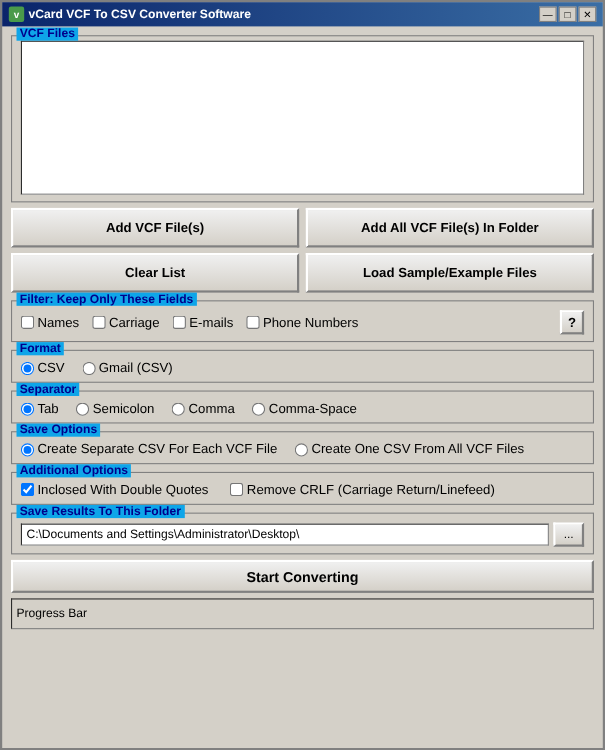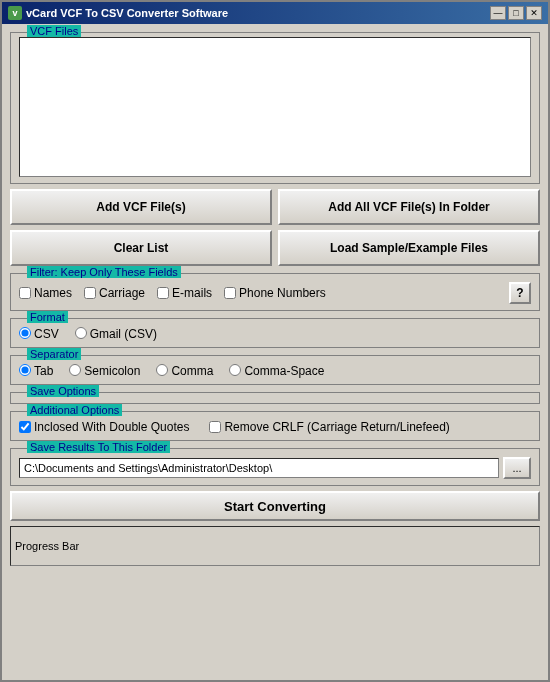--- a/index.html
+++ b/index.html
@@ -113,25 +113,25 @@
     .group-box {
       border: 1px solid #808080;
       padding: 4px 8px 6px 8px;
       position: relative;
       margin-top: 2px;
     }
 
     .group-label {
       position: absolute;
       top: -8px;
-      left: 16px;
-      background: #14b8a6;
+      left: 4px;
+      background: #0ea5e9;
       padding: 0 3px;
       font-size: 11px;
-      font-weight: normal;
+      font-weight: bold;
       color: #00008b;
     }
 
     .filter-row {
       display: flex;
       align-items: center;
       gap: 12px;
       flex-wrap: wrap;
       margin-top: 4px;
     }
@@ -164,21 +164,21 @@
 
     .radio-row {
       display: flex;
       align-items: center;
       gap: 16px;
       margin-top: 4px;
     }
 
     .radio-item {
       display: flex;
-      align-items: flex-start;
+      align-items: flex-end;
       gap: 3px;
     }
 
     .radio-item input[type=radio] {
       width: 12px;
       height: 12px;
     }
 
     .separator-row {
       display: flex;
@@ -238,21 +238,21 @@
       cursor: pointer;
       font-size: 13px;
       font-weight: bold;
       color: black;
       display: flex;
       align-items: center;
       justify-content: center;
     }
 
     .progress-bar-area {
-      height: 40px;
+      height: 28px;
       border: 1px inset #808080;
       background: #d4d0c8;
       padding: 2px 4px;
       display: flex;
       align-items: center;
       font-size: 11px;
     }
   </style>
 </head>
 <body>
@@ -342,20 +342,30 @@
         </div>
         <div class="radio-item">
           <input type="radio" name="separator" id="sep-cs" style="">
           <label for="sep-cs">Comma-Space</label>
         </div>
       </div>
     </div>
 
     <div class="group-box">
       <span class="group-label">Save Options</span>
+      <div class="save-options-row">
+        <div class="radio-item">
+          <input type="radio" name="save_option" id="so-separate" checked="" style="">
+          <label for="so-separate">Create Separate CSV For Each VCF File</label>
+        </div>
+        <div class="radio-item">
+          <input type="radio" name="save_option" id="so-one" style="">
+          <label for="so-one">Create One CSV From All VCF Files</label>
+        </div>
+      </div>
     </div>
 
     <div class="group-box">
       <span class="group-label">Additional Options</span>
       <div class="additional-row">
         <div class="checkbox-item">
           <input type="checkbox" id="ao-quotes" checked="" style="">
           <label for="ao-quotes">Inclosed With Double Quotes</label>
         </div>
         <div class="checkbox-item">

